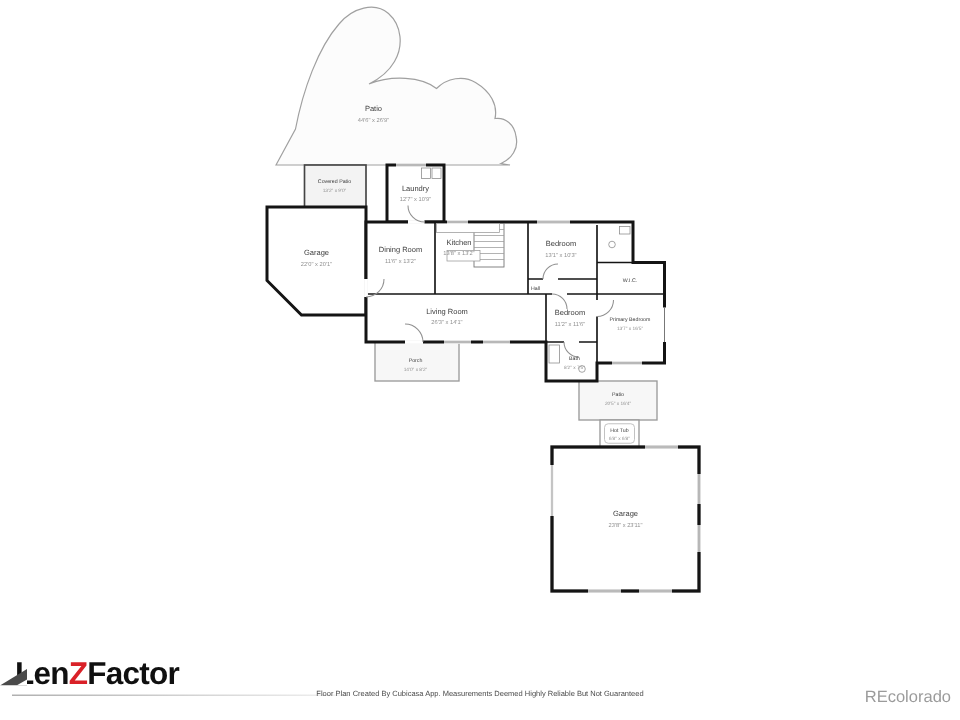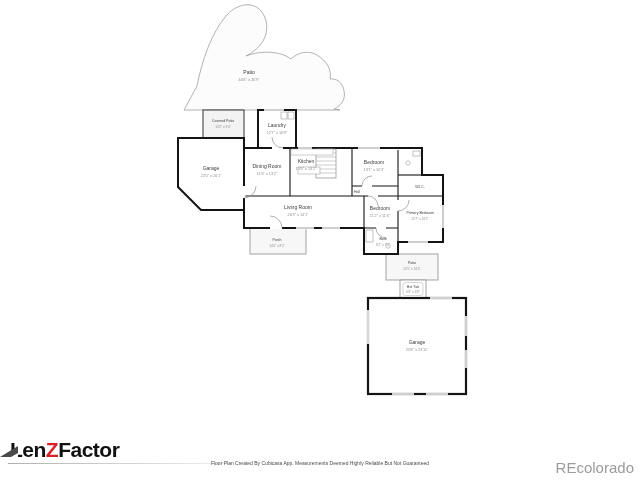--- a/index.html
+++ b/index.html
@@ -11,21 +11,21 @@
   .rd{font-size:3.8px;fill:#8f8f8f;text-anchor:middle;}
   .rs{font-size:3.5px;fill:#3c3c3c;text-anchor:middle;}
   .rds{font-size:3.2px;fill:#8f8f8f;text-anchor:middle;}
   .footer-logo{position:absolute;left:10px;top:438px;font-size:21px;font-weight:bold;
                color:#101010;letter-spacing:-0.5px;}
   .logo-z{color:#d92128;}
   .logo-rule{position:absolute;left:8px;top:463px;width:225px;height:1px;
              background:linear-gradient(to right,#b0b0b0,#f2f2f2);}
   .disclaimer{position:absolute;left:0;right:0;top:460px;text-align:center;
               font-size:5px;color:#4a4a4a;}
-  .watermark{position:absolute;right:6px;top:459px;font-size:15px;color:#9b9b9b;}
+  .watermark{position:absolute;right:6px;top:459px;font-size:11px;color:#9b9b9b;}
   .wm-logo{position:absolute;right:20px;top:445px;width:18px;height:12px;}
 </style>
 </head>
 <body>
 
 <div class="stage">
 
   <svg width="640" height="480" viewBox="0 0 640 480">
 
     <path d="M184,110 L197,86 C202,60 212,32 226,16 C235,5 250,1 259,9 C268,17 269,31 263,41

